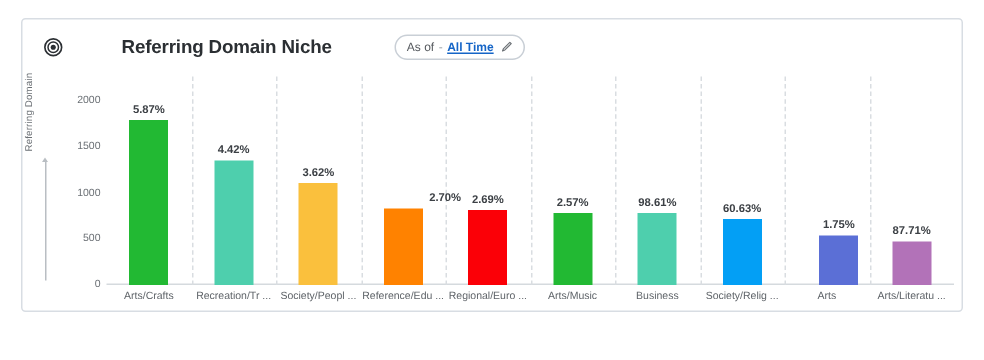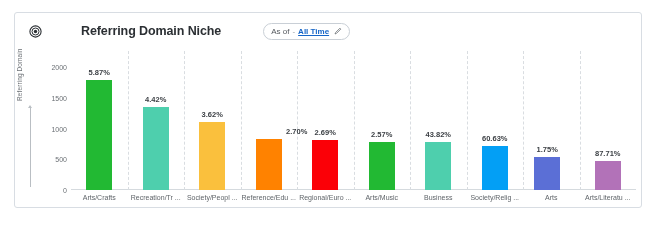--- a/index.html
+++ b/index.html
@@ -306,27 +306,27 @@
             <div class="bar-slot" style="left: 226px; width: 56.5px; text-decoration: underline;">
               <div class="bar" style="height: 50.43px; background: rgb(251, 0, 7);"></div>
               <div class="bar-value" style="bottom: 53.43px;">2.69%</div>
             </div>
             <div class="bar-slot" style="left: 282.5px; width: 56.5px;">
               <div class="bar" style="height: 48.216px; background: rgb(34, 185, 51);"></div>
               <div class="bar-value" style="bottom: 51.216px;">2.57%</div>
             </div>
             <div class="bar-slot" style="left: 339px; width: 56.5px;">
               <div class="bar" style="height: 47.6625px; background: rgb(78, 207, 173);"></div>
-              <div class="bar-value" style="bottom: 50.6625px;">43.82%</div>
+              <div class="bar-value" style="bottom: 50.6625px;">98.61%</div>
             </div>
             <div class="bar-slot" style="left: 395.5px; width: 56.5px;">
               <div class="bar" style="height: 43.665px; background: rgb(3, 159, 245);"></div>
               <div class="bar-value" style="bottom: 46.665px;">60.63%</div>
             </div>
-            <div class="bar-slot" style="left: 448px; width: 56.5px;">
+            <div class="bar-slot" style="left: 460px; width: 56.5px;">
               <div class="bar" style="height: 32.841px; background: rgb(91, 111, 214);"></div>
               <div class="bar-value" style="bottom: 35.841px;">1.75%</div>
             </div>
             <div class="bar-slot" style="left: 508.5px; width: 56.5px;">
               <div class="bar" style="height: 29.274px; background: rgb(178, 114, 184);"></div>
               <div class="bar-value" style="bottom: 32.274px;">87.71%</div>
             </div>
           </div>
         <div class="xlabels">
             <div class="xlabel" style="left: 28.25px;">Arts/Crafts</div>

